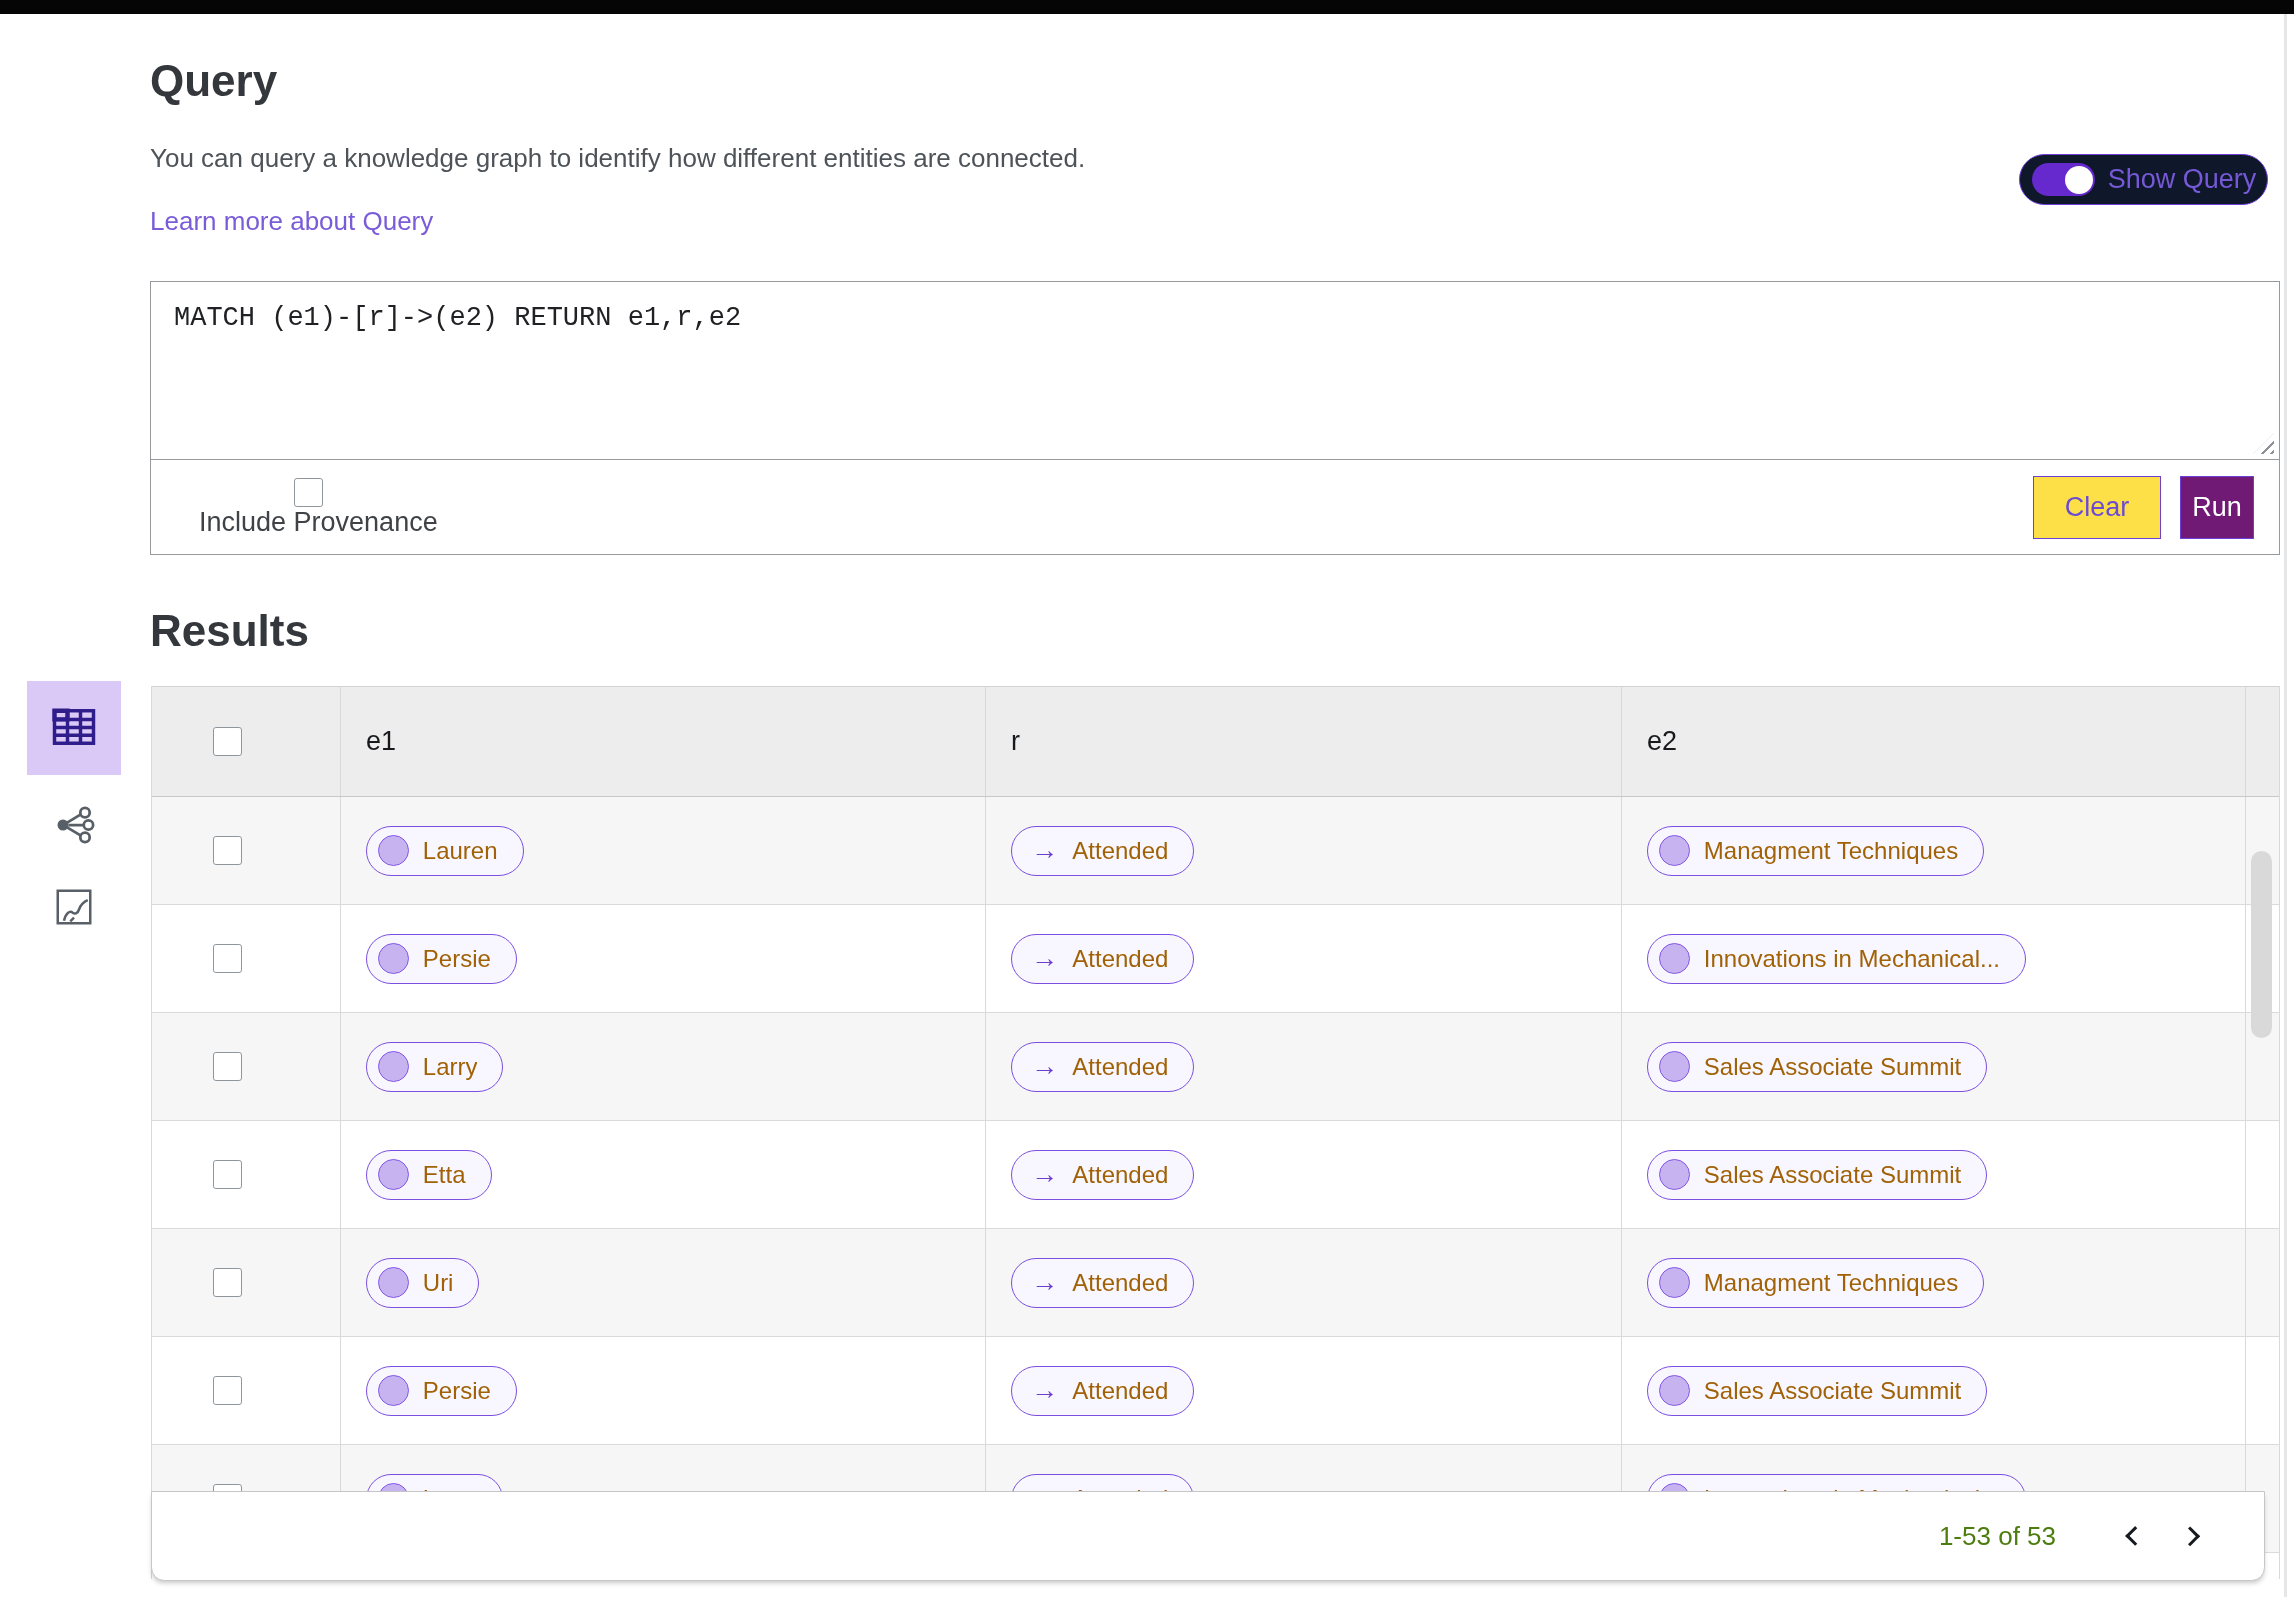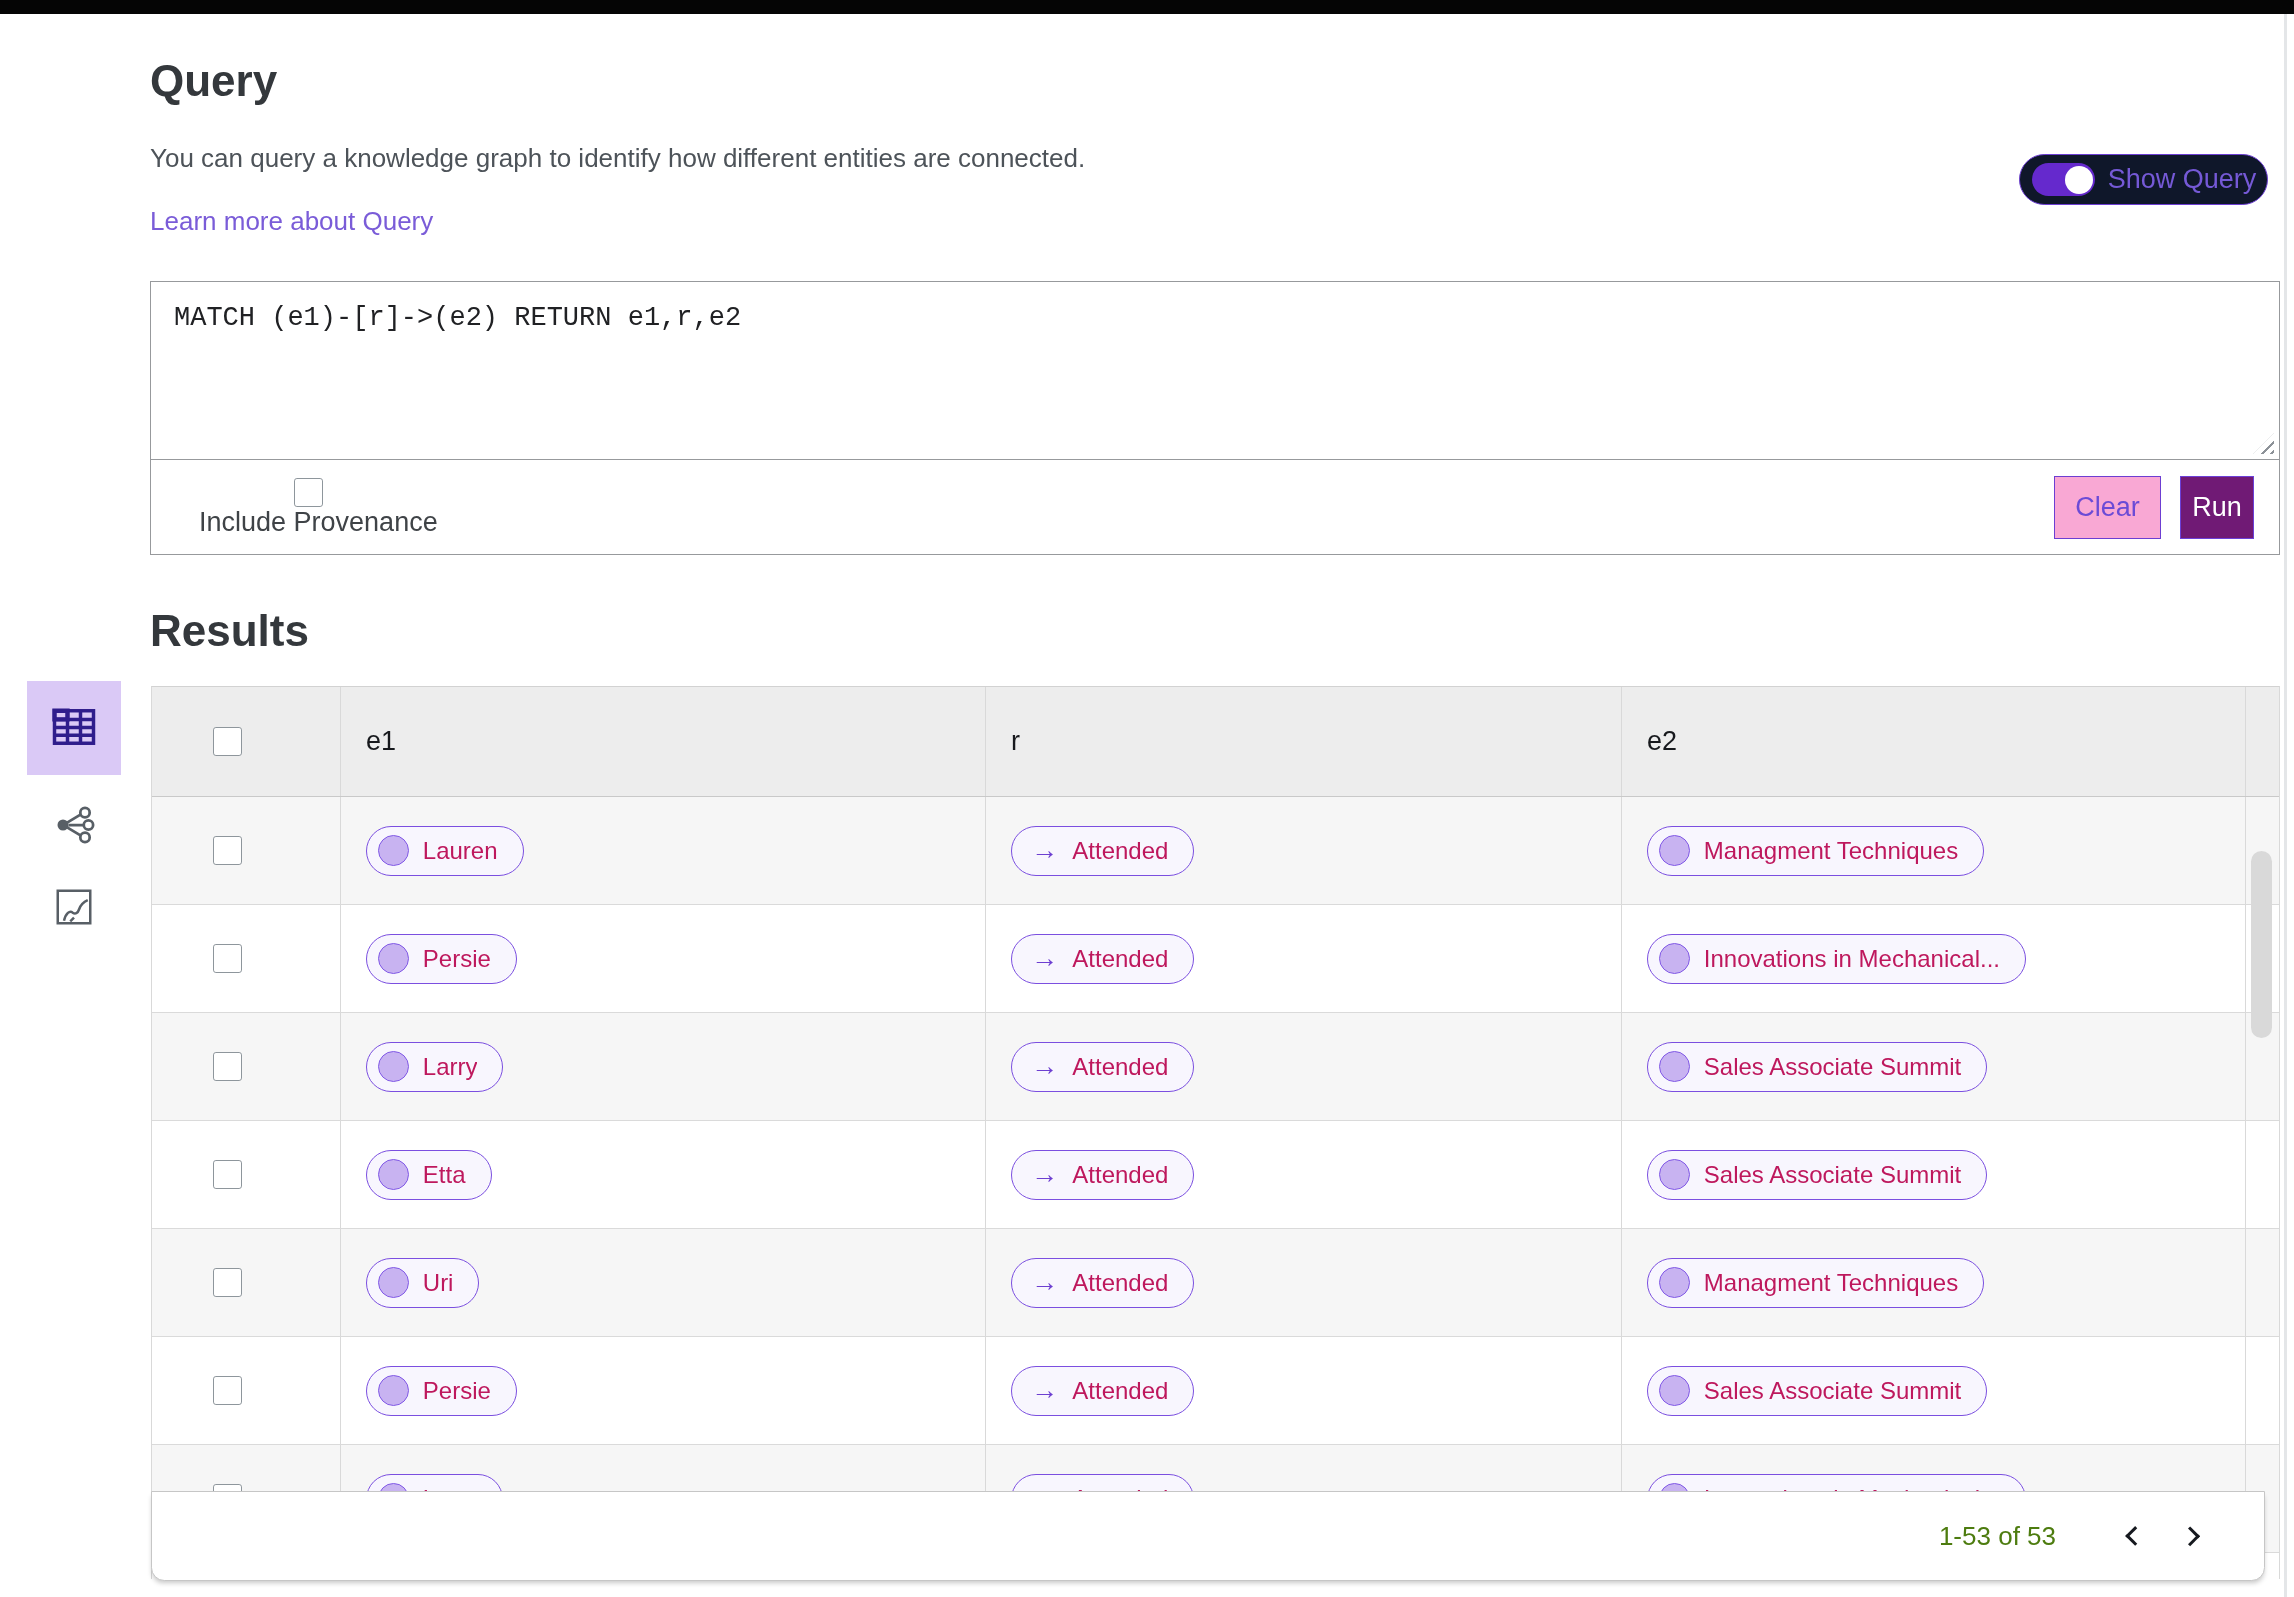--- a/index.html
+++ b/index.html
@@ -51,21 +51,21 @@
     padding:0 25px 0 29px;
   }
   .cb-group { display:flex; align-items:center; cursor:pointer;flex-direction:column; }
   .checkbox {
     width:29px; height:29px; border:1.9px solid #8e969c; border-radius:2.9px;
     background:#fff; display:inline-block; flex:0 0 auto;
   }
   .cb-label { margin-left:19px; font-size:27px; color:#3f4347; }
   .btn-row { display:flex; align-items:center; gap:19px; }
   .btn { height:63px; font-size:27px; display:flex; align-items:center; justify-content:center; cursor:pointer; font-family:inherit; }
-  .btn-clear { width:107px; background:#f9a8d4; border:1.9px solid #6c3ed2; color:#6b4bd6; }
+  .btn-clear { width:128px; background:#fde047; border:1.9px solid #6c3ed2; color:#6b4bd6; }
   .btn-run { width:74px; background:#701a75; border:1.9px solid #6b40d8; color:#fff; font-weight:400; }
 
   
   .results-title { position:absolute; left:150px; top:606px; font-size:44px; font-weight:700; color:#34383c; }
 
   .view-btn { position:absolute; display:flex; align-items:center; justify-content:center; cursor:pointer; background:transparent; border:none; }
   .view-btn.selected { background:#dac9f6; }
   .view-table { left:27px; top:681px; width:94px; height:94px; }
   .view-graph { left:46px; top:799px; width:55px; height:55px; }
   .view-canvas { left:46px; top:881px; width:55px; height:55px; }
@@ -94,21 +94,21 @@
 
   
   .pill {
     display:inline-flex; align-items:center; height:50px;
     border:1.9px solid #7b4fe0; border-radius:26px; background:#f8f6fe;
     padding:0 25px 0 10.5px; gap:14.3px; cursor:pointer; max-width:95%;
   }
   .pill-rel { padding-left:19px; }
   .dot { width:31px; height:31px; border-radius:50%; background:#c8b3f1; border:1.9px solid #8159e6; flex:0 0 auto; }
   .arrow { color:#6d3fd1; font-size:27px; line-height:1; flex:0 0 auto; }
-  .pill-label { font-size:24px; color:#be185d; white-space:nowrap; overflow:hidden; }
+  .pill-label { font-size:24px; color:#a16207; white-space:nowrap; overflow:hidden; }
 
   
   .pagination {
     position:absolute; left:151px; top:1491px; width:2114px; height:90px;
     background:#fff; border:1.9px solid #c6c6c6; border-radius:0 0 13.4px 13.4px;
     box-shadow:0 3.8px 5.7px -1.9px rgba(0,0,0,0.22);
     display:flex; align-items:center; justify-content:flex-end;
     padding-right:46px; z-index:6;
   }
   .page-range { font-size:26px; color:#4d7c0f; margin-right:52px; }

